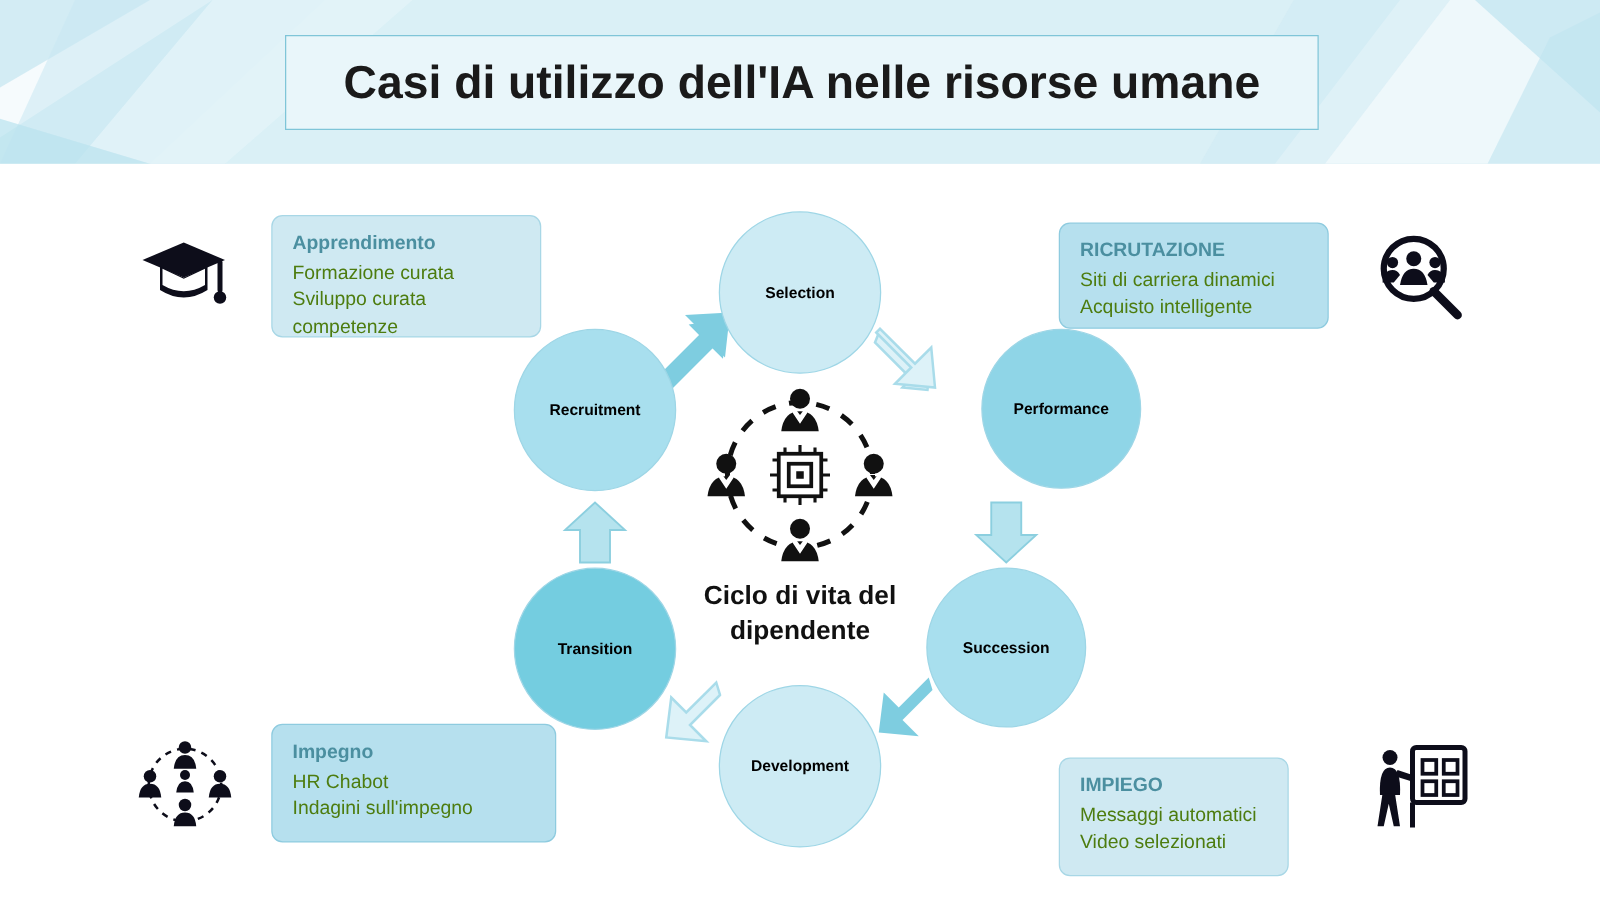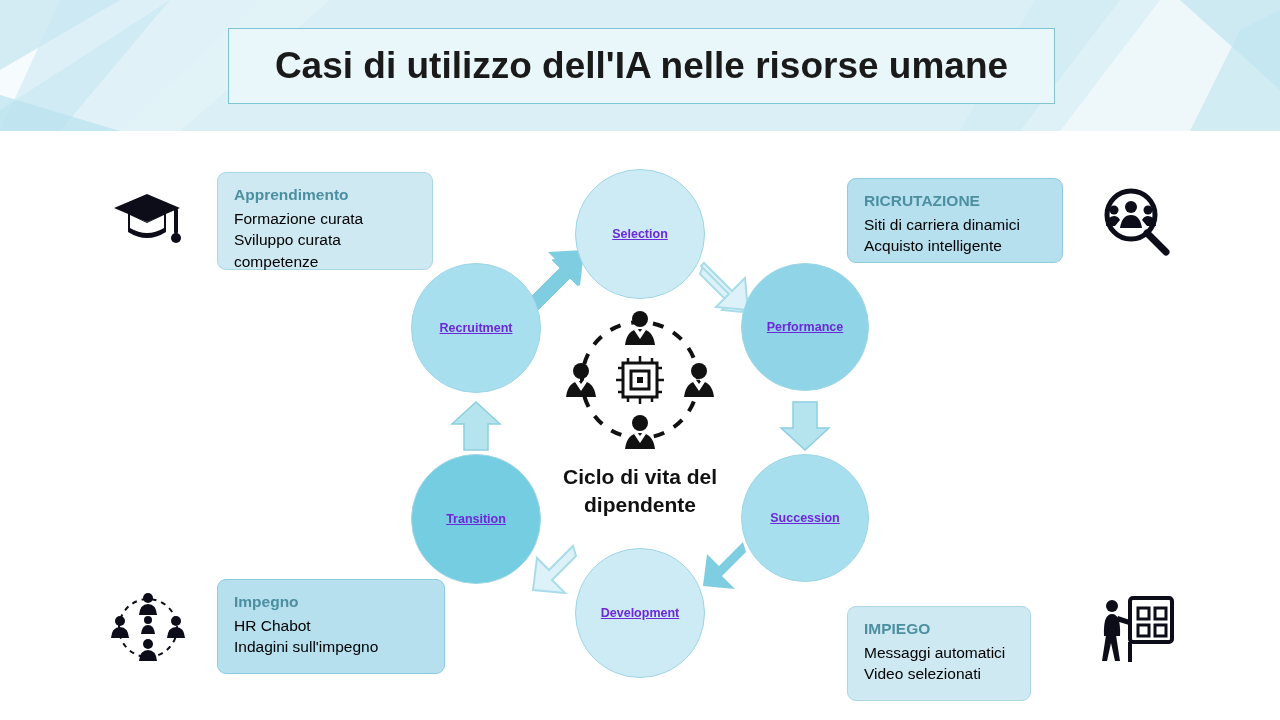--- a/index.html
+++ b/index.html
@@ -57,25 +57,24 @@
 
   
   .circle {
     position: absolute;
     border-radius: 50%;
     display: flex;
     align-items: center;
     justify-content: center;
     font-size: 12.5px;
     font-weight: bold;
-    color: #6d28d9;
+    color: #000000;
     text-align: center;
     border: 1px solid #9ed6e6;
     box-sizing: border-box;
-    text-decoration: underline;
   }
 
   
   .center-label {
     position: absolute;
     left: 545px;
     top: 463px;
     width: 190px;
     text-align: center;
     font-size: 21px;
@@ -93,21 +92,21 @@
   }
   .callout .c-title {
     font-size: 15.5px;
     font-weight: bold;
     color: #4b8fa0;
     margin-bottom: 2px;
     line-height: 1.35;
   }
   .callout .c-line {
     font-size: 15.5px;
-    color: #000000;
+    color: #4d7c0f;
     line-height: 1.38;
   }
 
   .callout.light {
     background: #cfe9f2;
     border: 1px solid #a8d7e6;
   }
   .callout.mid {
     background: #b6e0ee;
     border: 1px solid #8ecbdf;
@@ -176,21 +175,21 @@
 
     <g>
       <polygon points="464,450 488,450 488,424 500,424 476,402 452,424 464,424" fill="#b5e3ee" stroke="#8ccfdf" stroke-width="1.5"></polygon>
     </g>
   </svg>
 
   <div class="circle" style="left:575px; top:169px; width:130px; height:130px; background:#cdebf4;">
     <span>Selection</span>
   </div>
 
-  <div class="circle" style="left:741px; top:263px; width:128px; height:128px; background:#8fd5e7;justify-content:center;">
+  <div class="circle" style="left:785px; top:263px; width:128px; height:128px; background:#8fd5e7;justify-content:center;">
     <span>Performance</span>
   </div>
 
   <div class="circle" style="left:741px; top:454px; width:128px; height:128px; background:#a8dfee;">
     <span>Succession</span>
   </div>
 
   <div class="circle" style="left:575px; top:548px; width:130px; height:130px; background:#cdebf4;">
     <span>Development</span>
   </div>

